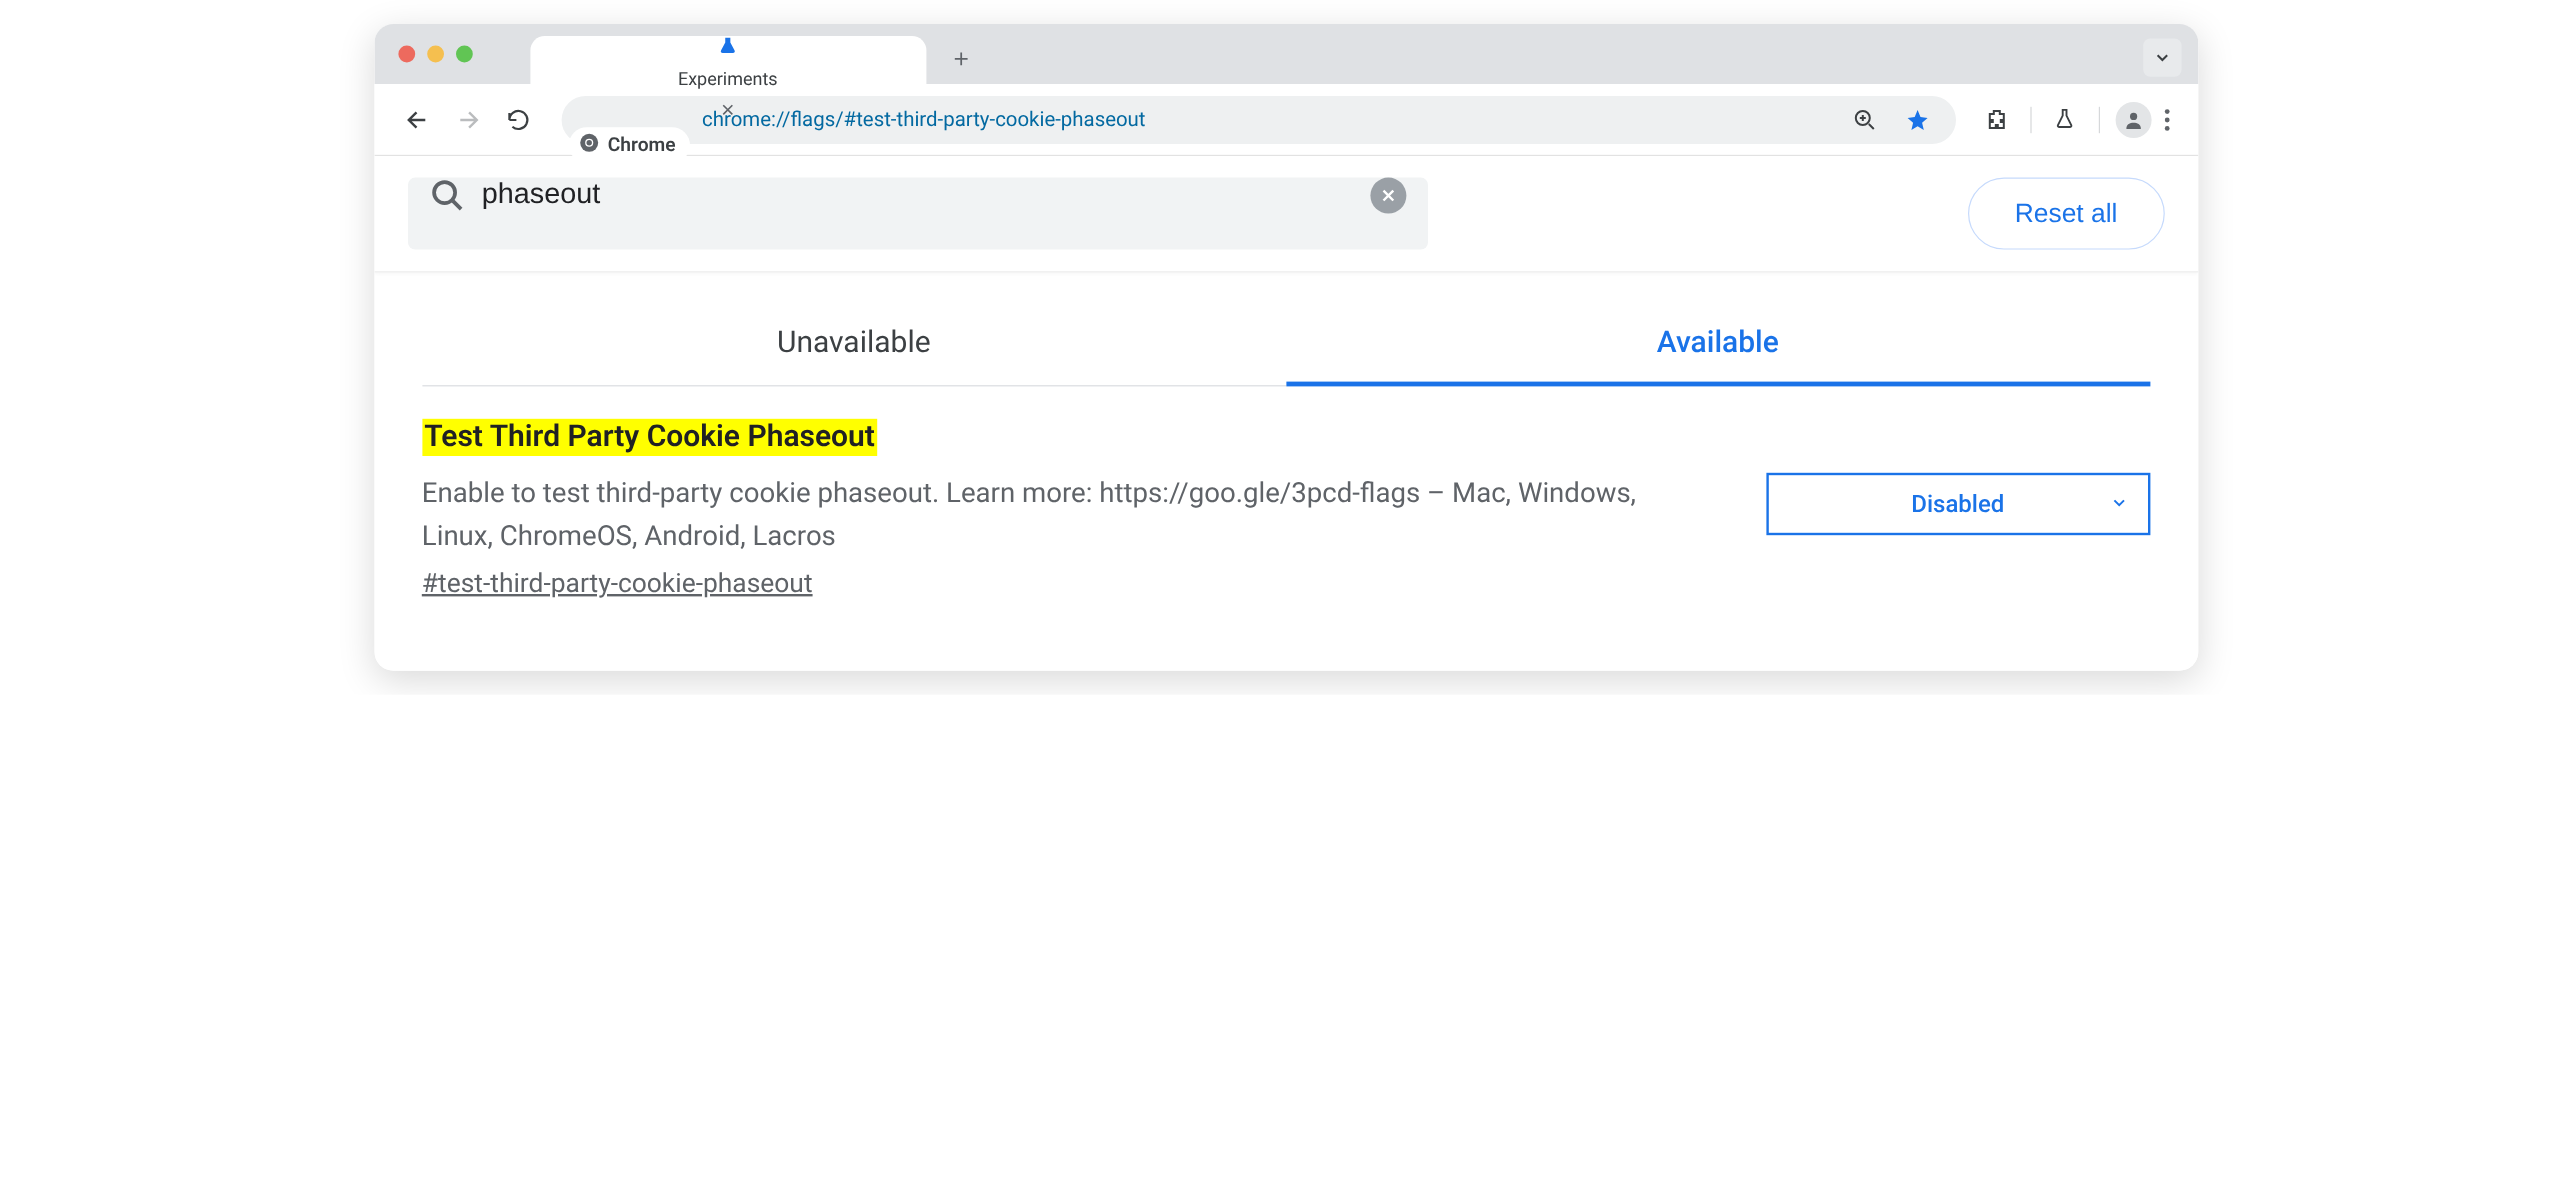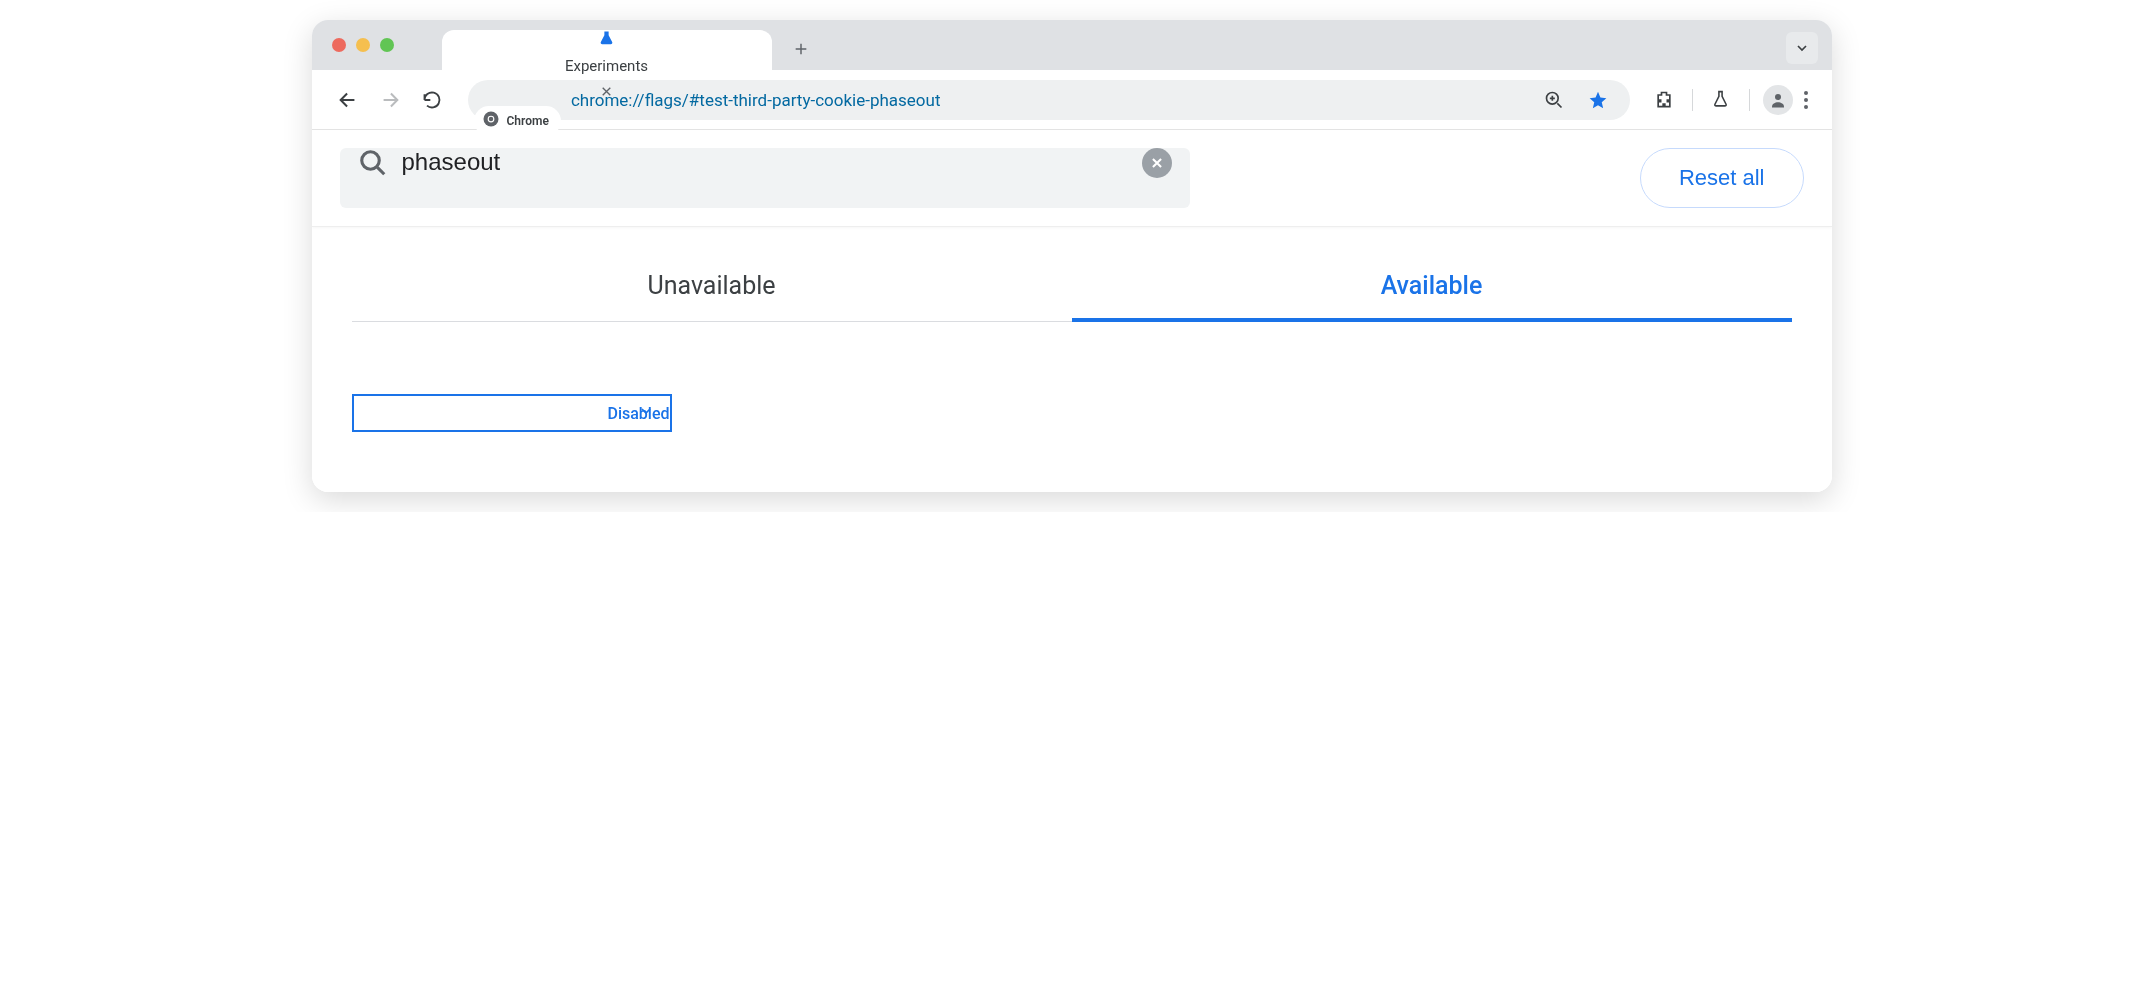--- a/index.html
+++ b/index.html
@@ -107,21 +107,21 @@
     margin: 0 12px;
     gap: 10px;
   }
   .chrome-chip {
     background: #fff;
     border-radius: 16px;
     height: 30px;
     display:flex; align-items:center;
     padding: 0 12px 0 8px;
     gap: 7px;
-    font-size: 12px;
+    font-size: 16px;
     font-weight: 600;
     color: #3c4043;
     margin-top: 42px;
   }
   .url-text {
     font-size: 17px;
     color: #0369a1;
   }
   .omnibox-actions {
     margin-left: auto;
@@ -248,27 +248,27 @@
     color: #5f6368;
     text-decoration: underline;
     margin-top: 10px;
     display:inline-block;
     cursor:pointer;
   }
   .flag-select {
     margin-top: 44px;
     border: 2px solid #1a73e8;
     color: #1a73e8;
-    font-size: 16px;
+    font-size: 20px;
     font-weight: 500;
     width: 320px;
-    height: 38px;
+    height: 52px;
     display:flex;
     align-items:center;
-    justify-content:flex-end;
+    justify-content:center;
     gap: 12px;
     cursor:pointer;
     position:relative;
   }
   .flag-select .chev {
     position:absolute;
     right: 16px;
   }
 </style>
 </head>
@@ -398,20 +398,25 @@
       </div>
       <button class="reset-btn">Reset all</button>
     </div>
 
     <div class="tabs-row">
       <div class="page-tab">Unavailable</div>
       <div class="page-tab active">Available</div>
     </div>
 
     <div class="flag">
+      <div class="flag-body">
+        <span class="flag-title">Test Third Party Cookie Phaseout</span>
+        <div class="flag-desc">Enable to test third-party cookie phaseout. Learn more: https://goo.gle/3pcd-flags – Mac, Windows, Linux, ChromeOS, Android, Lacros</div>
+        <a class="flag-anchor">#test-third-party-cookie-phaseout</a>
+      </div>
       <div class="flag-select">
         <span>Disabled</span>
         <span class="chev">
           <svg width="16" height="16" viewBox="0 0 24 24" stroke="#1a73e8" stroke-width="2.5" fill="none">
               <path d="M6 9l6 6 6-6"></path>
             </svg>
         </span>
       </div>
     </div>
   </div>

